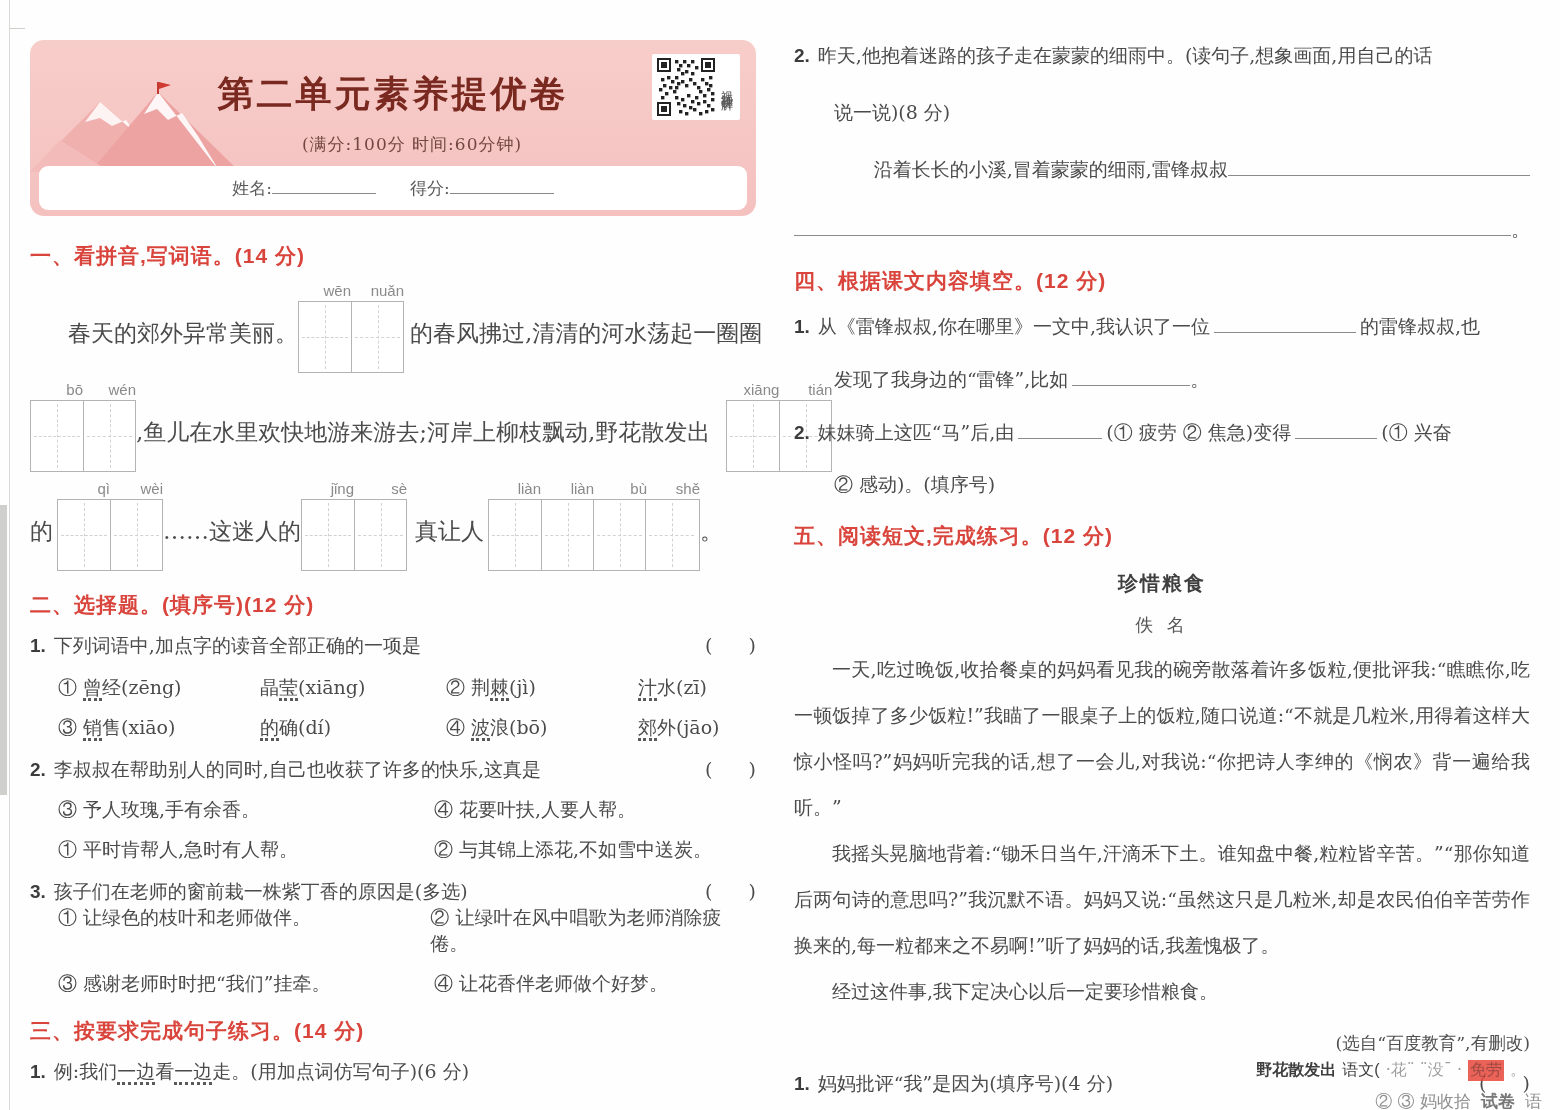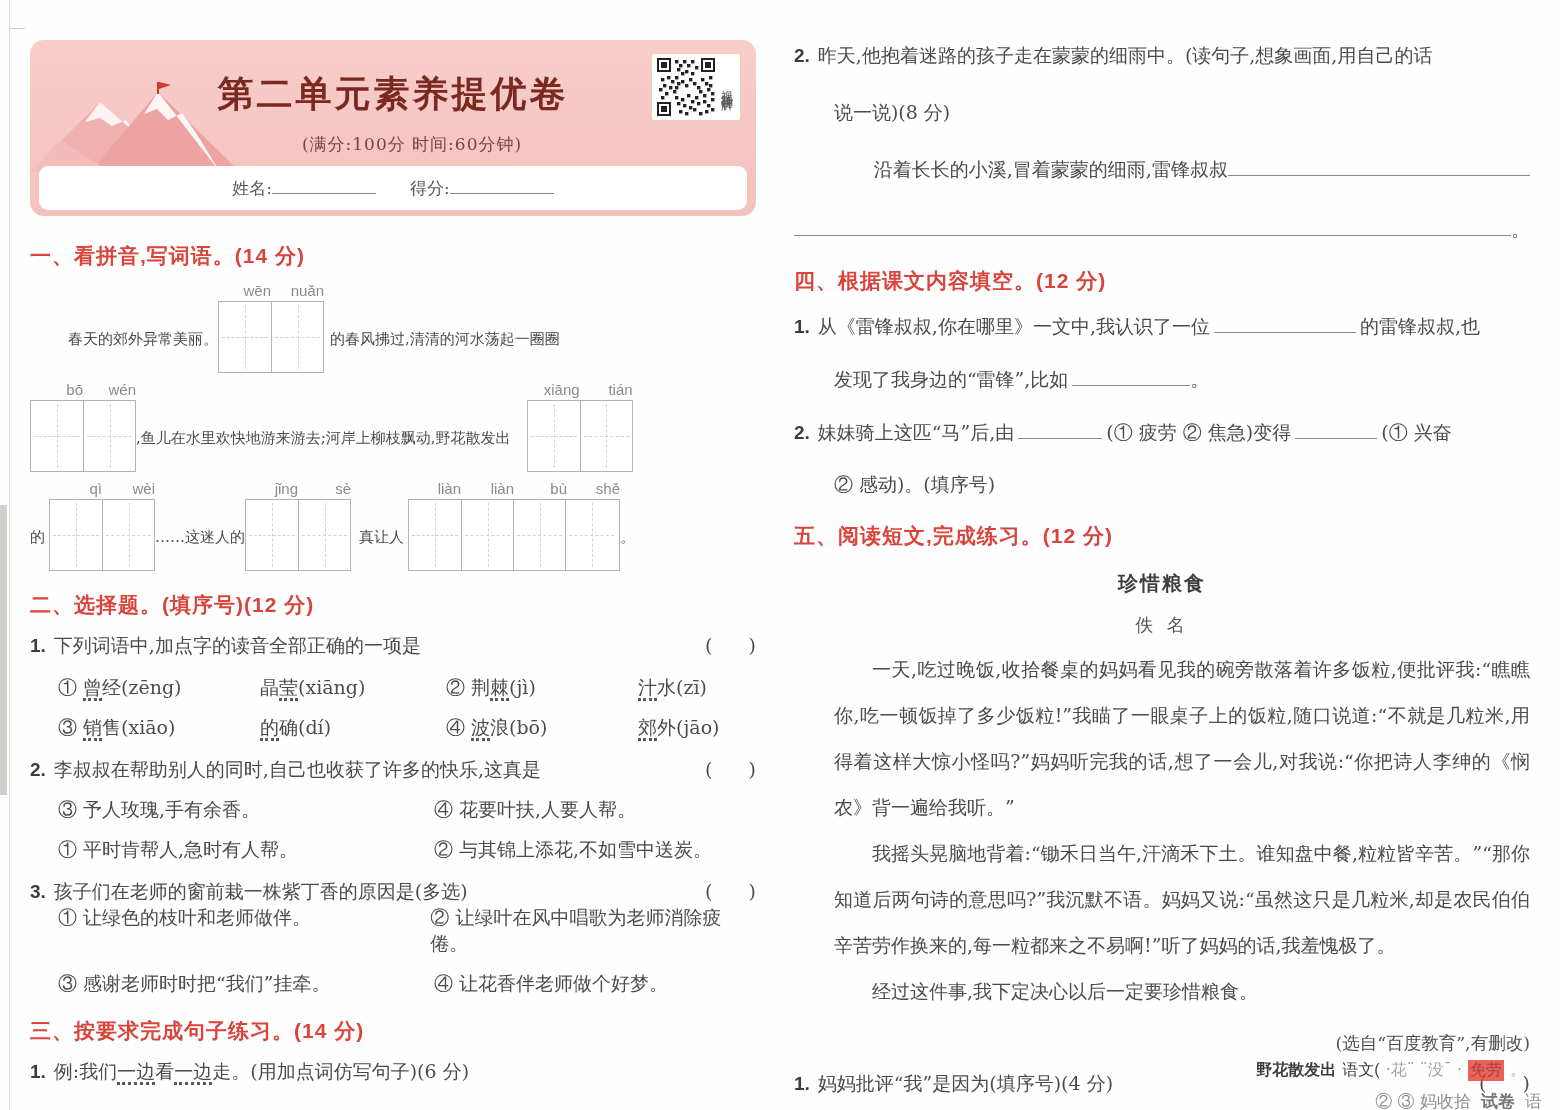--- a/index.html
+++ b/index.html
@@ -51,40 +51,40 @@
   .pin-row { display:flex; align-items:flex-end; }
   .bg { display:flex; flex-direction:column; flex:none; }
   .pins { display:flex; margin-bottom:2px; }
   .pins span { width:53px; text-align:right; font-family:"Liberation Sans",sans-serif;
     font-size:15px; color:#8a8a8a; }
   .cells { display:flex; border:1px solid #b3b3b3; background:#fff; }
   .cell { width:52px; height:70px; position:relative; border-left:1px solid #b3b3b3; }
   .cell:first-child { border-left:none; }
   .cell::before { content:""; position:absolute; left:50%; top:3px; bottom:3px; border-left:1px dashed #d2d2d2; }
   .cell::after  { content:""; position:absolute; top:50%; left:3px; right:3px; border-top:1px dashed #d2d2d2; }
-  .bt { font-size:15px; padding-bottom:24px; white-space:nowrap; }
+  .bt { font-size:23px; padding-bottom:24px; white-space:nowrap; }
 
   
   .qline { display:flex; font-size:19px; align-items:baseline; }
   .qnum { font-family:"Liberation Sans",sans-serif; font-weight:bold; color:#3c3c3c; margin-right:8px; flex:none; }
   .bracket { margin-left:auto; white-space:pre; flex:none; }
   .optrow { display:flex; font-size:19px;gap:24px; }
   .optrow .o1 { width:178px; } .optrow .o2 { width:162px; } .optrow .o3 { width:168px; }
   .optrow2 .oa { width:352px; }
   .dotted { border-bottom:3px dotted #5a5a5a; padding-bottom:0; }
   .indent { margin-left:2.1em; }
 
   .fill-line { display:flex; align-items:baseline; font-size:19px; }
 
   
   .r19 { font-size:19px; }
   .passage-title { text-align:center; font-weight:bold; font-size:20px; color:#3f3f3f;
     font-family:"Liberation Sans",sans-serif; letter-spacing:2px; }
   .passage-author { text-align:center; font-size:18px; color:#565656; letter-spacing:4px; }
-  .para { font-size:19px; line-height:2.42; text-align:justify; text-indent:2em; color:#4b4b4b;margin-left:40px; }
+  .para { font-size:19px; line-height:2.42; text-align:justify; text-indent:2em; color:#4b4b4b; }
   .source { text-align:right; font-size:17.5px; color:#4f4f4f; }
 
   
   .footer {
     position:absolute; right:34px; top:1060px; font-size:16px; color:#3e3e3e;
     display:flex; align-items:baseline; gap:6px; font-family:"Liberation Sans",sans-serif;
   }
   .footer .brand { font-weight:bold; }
   .blur { opacity:.5; font-family:"DejaVu Serif",serif; }
   .hl { background:#e8473c; color:#8c2b22; padding:0 2px; opacity:.85; }

